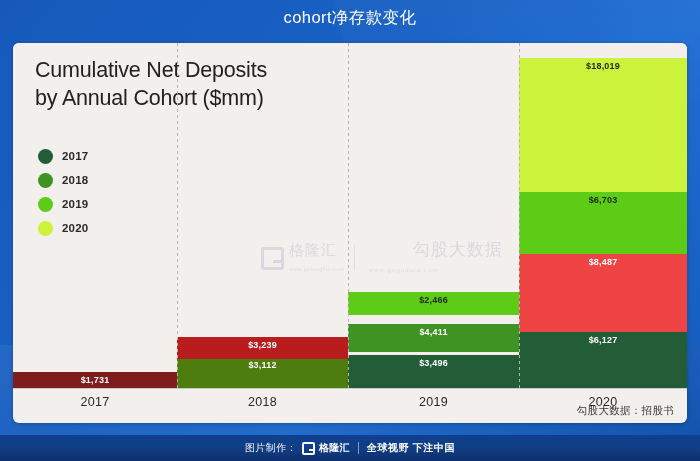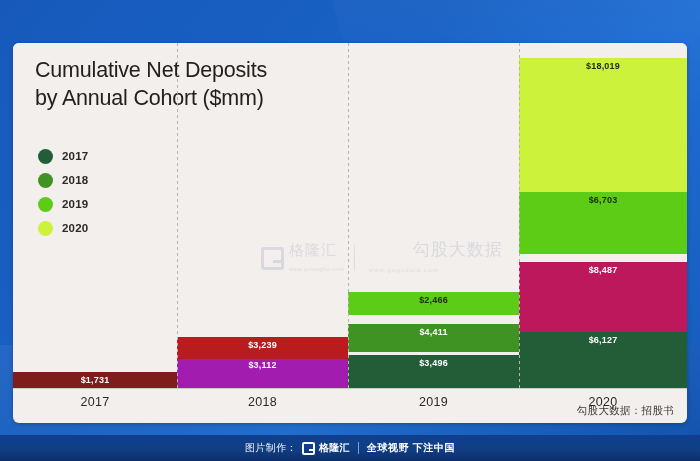--- a/index.html
+++ b/index.html
@@ -273,20 +273,21 @@
     font-size: 10px;
     font-weight: bold;
     letter-spacing: 0.6px;
   }
 </style>
 </head>
 <body>
 
 <div class="slide">
 
+  <div class="slide-title">cohort净存款变化</div>
 
   <div class="card">
 
     <div class="plot">
 
       <div class="chart-heading">Cumulative Net Deposits
 by Annual Cohort ($mm)</div>
 
       <div class="legend">
         <div class="legend-row">
@@ -311,21 +312,21 @@
       <div class="sep" style="left:335px"></div>
       <div class="sep" style="left:506px"></div>
 
       <div class="col" style="left:0px;width:164px;height:16px">
         <div class="seg" style="background:#7f1d1d;bottom:0;height:16px">
           <span class="seg-label" style="color:#ffffff">$1,731</span>
         </div>
       </div>
 
       <div class="col" style="left:164px;width:171px;height:59px">
-        <div class="seg" style="background:#a21caf;bottom:0;height:31px">
+        <div class="seg" style="background:#4d7c0f;bottom:0;height:31px">
           <span class="seg-label" style="color:#ffffff">$3,112</span>
         </div>
         <div class="seg" style="background:#b91c1c;bottom:29px;height:22px">
           <span class="seg-label" style="color:#ffffff">$3,239</span>
         </div>
       </div>
 
       <div class="col" style="left:335px;width:171px;height:96px">
         <div class="seg" style="background:#235d38;bottom:0;height:33px">
           <span class="seg-label" style="color:#ffffff">$3,496</span>
@@ -335,21 +336,21 @@
         </div>
         <div class="seg" style="background:#5ccc16;bottom:73px;height:23px">
           <span class="seg-label" style="color:#1d2b10">$2,466</span>
         </div>
       </div>
 
       <div class="col" style="left:506px;width:168px;height:302px">
         <div class="seg" style="background:#235d38;bottom:0;height:56px">
           <span class="seg-label" style="color:#ffffff">$6,127</span>
         </div>
-        <div class="seg" style="background:#be185d;bottom:56px;height:70px">
+        <div class="seg" style="background:#ef4444;bottom:56px;height:78px">
           <span class="seg-label" style="color:#ffffff">$8,487</span>
         </div>
         <div class="seg" style="background:#5ccc16;bottom:134px;height:62px">
           <span class="seg-label" style="color:#1d2b10">$6,703</span>
         </div>
         <div class="seg" style="background:#ccf23c;bottom:196px;height:134px">
           <span class="seg-label" style="color:#1d2b10">$18,019</span>
         </div>
       </div>
 

